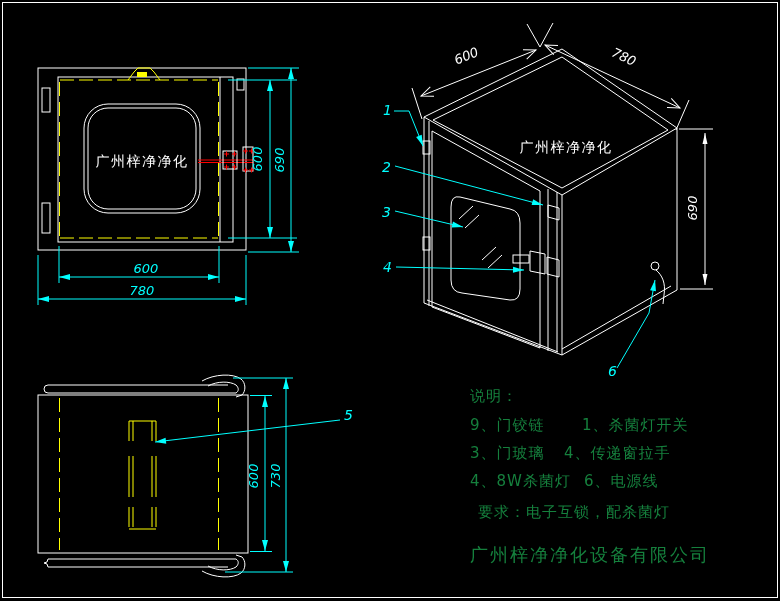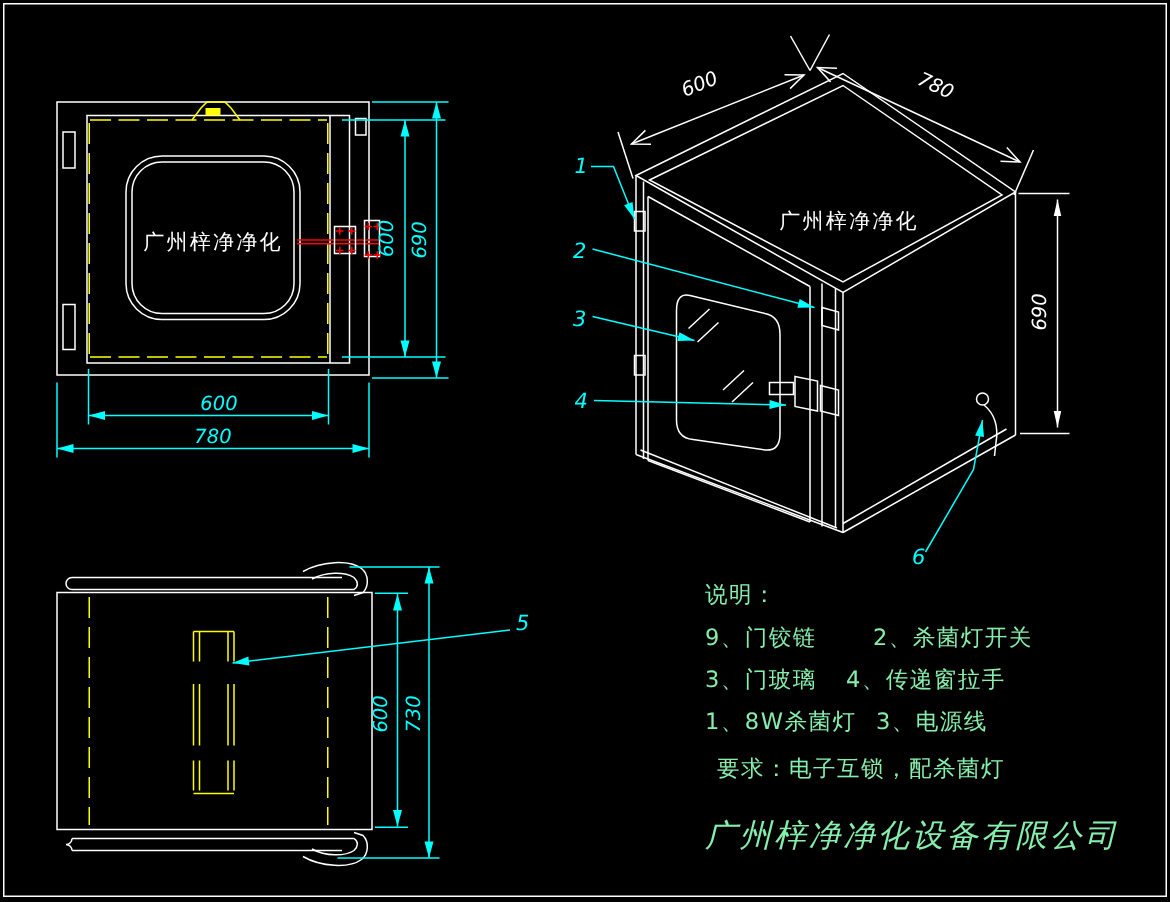--- a/index.html
+++ b/index.html
@@ -4,22 +4,22 @@
 <style>
   html,body{margin:0;padding:0;background:#000;}
   .stage{position:relative;width:780px;height:601px;background:#000;overflow:hidden;
          font-family:"DejaVu Sans",sans-serif;}
   .stage svg{position:absolute;left:0;top:0;}
   svg text{font-family:"DejaVu Sans",sans-serif;}
   .dimc{fill:#00ffff;font-size:13px;font-style:italic;}
   .dimw{fill:#ffffff;font-size:13px;font-style:italic;}
   .callout{fill:#00ffff;font-size:14px;font-style:italic;}
   .brand{fill:#ffffff;font-size:14px;letter-spacing:1.5px;}
-  .lg{position:absolute;color:#86efac;white-space:nowrap;font-size:15px;letter-spacing:1px;}
-  .lg-company{font-size:21px;letter-spacing:2px;font-style:italic;}
+  .lg{position:absolute;color:#15803d;white-space:nowrap;font-size:15px;letter-spacing:1px;}
+  .lg-company{font-size:18px;letter-spacing:2px;}
 </style>
 </head>
 <body>
 
 <div class="stage">
 <svg width="780" height="601" viewBox="0 0 780 601">
   <defs>
     <marker id="ac" markerWidth="14" markerHeight="9" refX="12" refY="4.5" orient="auto-start-reverse" markerUnits="userSpaceOnUse">
       <path d="M12,4.5 L1,1.5 L1,7.5 Z" fill="#00ffff"></path>
     </marker>
@@ -201,21 +201,21 @@
     </g>
     <text class="dimc" transform="translate(258,476) rotate(-90)" text-anchor="middle">600</text>
     <text class="dimc" transform="translate(280,476) rotate(-90)" text-anchor="middle">730</text>
     <text class="callout" x="344" y="420">5</text>
   </g>
 </svg>
 
   <div>
     <div class="lg" style="left:470px;top:387px">说明：</div>
     <div class="lg" style="left:470px;top:416px">9、门铰链</div>
-    <div class="lg" style="left:582px;top:416px">2、杀菌灯开关</div>
+    <div class="lg" style="left:582px;top:416px">1、杀菌灯开关</div>
     <div class="lg" style="left:470px;top:444px">3、门玻璃</div>
     <div class="lg" style="left:564px;top:444px">4、传递窗拉手</div>
-    <div class="lg" style="left:470px;top:472px">1、8W杀菌灯</div>
-    <div class="lg" style="left:584px;top:472px">3、电源线</div>
+    <div class="lg" style="left:470px;top:472px">4、8W杀菌灯</div>
+    <div class="lg" style="left:584px;top:472px">6、电源线</div>
     <div class="lg" style="left:478px;top:503px">要求：电子互锁，配杀菌灯</div>
     <div class="lg lg-company" style="left:470px;top:543px">广州梓净净化设备有限公司</div>
   </div>
 </div>
 
 </body></html>

